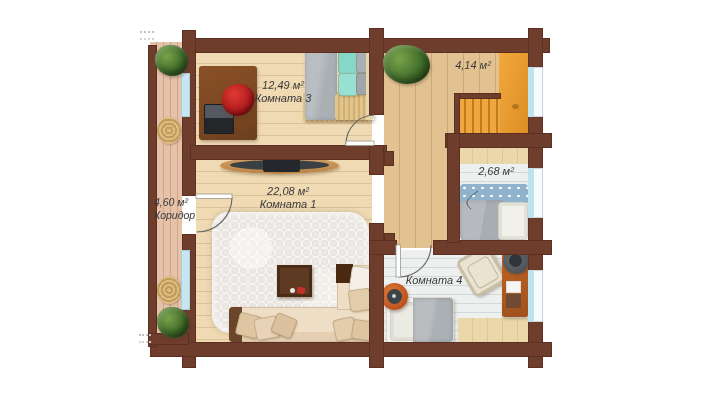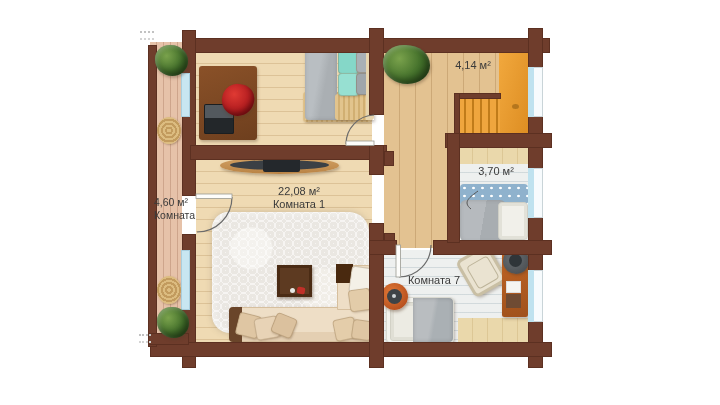--- a/index.html
+++ b/index.html
@@ -38,21 +38,21 @@
       border-radius:3px;box-shadow:1px 1px 2px rgba(120,90,50,.3);}
   .pil{position:absolute;border-radius:4px;border:1px solid rgba(120,90,50,.28);
       box-shadow:1px 1px 2px rgba(110,80,50,.3);}
   .wicker{position:absolute;border-radius:50%;
       background:repeating-radial-gradient(circle at 50% 50%, #dcbc80 0 2px, #c29b5e 2px 4px);
       box-shadow:1px 1px 2px rgba(110,80,50,.4);}
   .arm{position:absolute;border:3px solid rgba(0,0,0,0);border-right:4px solid #9e5a2b;border-radius:50%;}
   .shadowed{box-shadow:1px 2px 3px rgba(90,70,50,.35);}
   
   .lbl{position:absolute;font-size:11px;line-height:13px;color:#3a3a3a;text-align:center;white-space:nowrap;}
-  .lbl span{display:block;}
+  .lbl span{display:block;font-style:italic;}
   .lbl-wide{line-height:19px;}
   .lbl-left{text-align:left;font-size:10.5px;line-height:12.5px;}
   .mark{position:absolute;border-top:2px dotted #c2c2c2;border-bottom:2px dotted #d4d4d4;height:5px;}
   svg{position:absolute;left:0;top:0;}
 </style>
 </head>
 <body>
 
 <div id="plan">
 
@@ -170,34 +170,38 @@
   <svg width="720" height="405" viewBox="0 0 720 405">
     <path d="M374,115 A29,29 0 0 0 346,144" fill="none" stroke="#6b6b6b" stroke-width="1.2"></path>
     <rect x="346" y="141" width="28" height="4.5" fill="#fdfdfb" stroke="#9a9a92" stroke-width="0.8"></rect>
     <path d="M232,197 A35,35 0 0 1 197,232" fill="none" stroke="#6b6b6b" stroke-width="1.2"></path>
     <rect x="196" y="194" width="36" height="4.5" fill="#fdfdfb" stroke="#9a9a92" stroke-width="0.8"></rect>
     <path d="M431,245 A32,32 0 0 1 399,277" fill="none" stroke="#6b6b6b" stroke-width="1.2"></path>
     <rect x="396" y="245" width="4.5" height="32" fill="#fdfdfb" stroke="#9a9a92" stroke-width="0.8"></rect>
     <path d="M478,191 C470,197 462,202 471,209" fill="none" stroke="#555" stroke-width="1"></path>
   </svg>
 
+  <div class="lbl" style="left:233px;top:79px;width:100px;">
+    <span>12,49 м²</span>
+    <span>Комната 3</span>
+  </div>
   <div class="lbl" style="left:423px;top:59px;width:100px;">
     <span>4,14 м²</span>
   </div>
   <div class="lbl" style="left:446px;top:165px;width:100px;">
-    <span>3,70 м²</span>
-  </div>
-  <div class="lbl" style="left:249px;top:185px;width:100px;">
+    <span>2,68 м²</span>
+  </div>
+  <div class="lbl" style="left:238px;top:185px;width:100px;">
     <span>22,08 м²</span>
     <span>Комната 1</span>
   </div>
   <div class="lbl lbl-wide" style="left:382px;top:271px;width:104px;">
-    <span>Комната 7</span>
+    <span>Комната 4</span>
   </div>
   <div class="lbl lbl-left" style="left:154px;top:196px;width:46px;">
     <span>4,60 м²</span>
-    <span>Комната</span>
+    <span>Коридор</span>
   </div>
 
   <div class="mark" style="left:140px;top:31px;width:14px;"></div>
   <div class="mark" style="left:139px;top:334px;width:12px;"></div>
 
 </div>
 
 </body></html>

